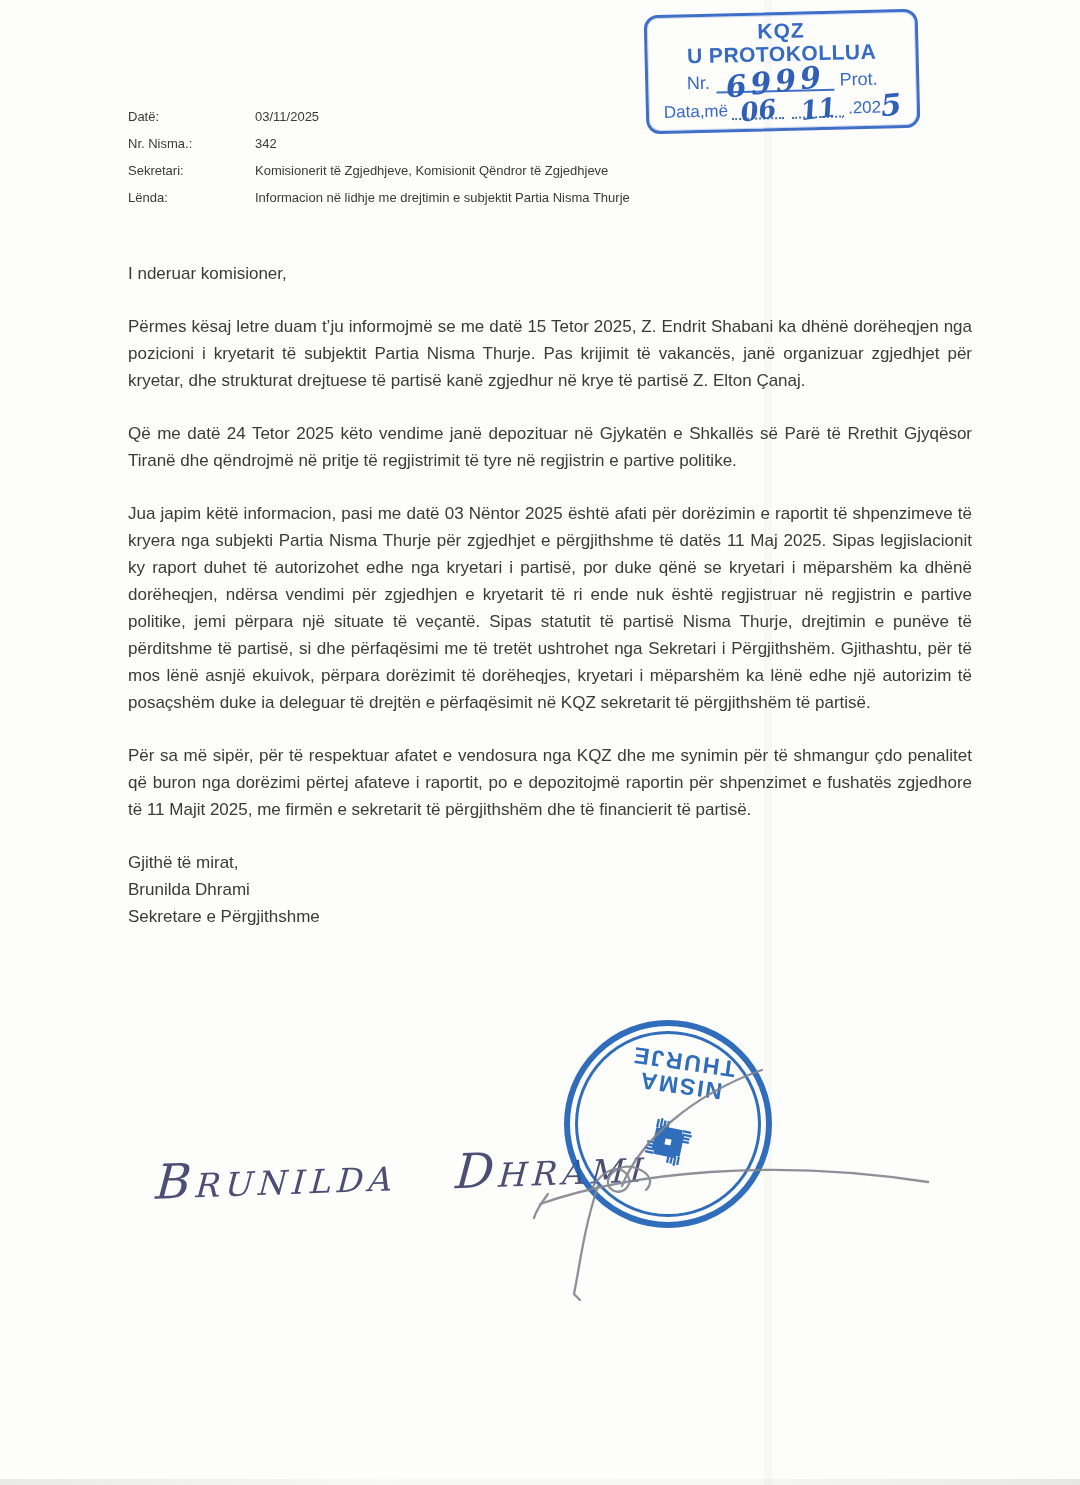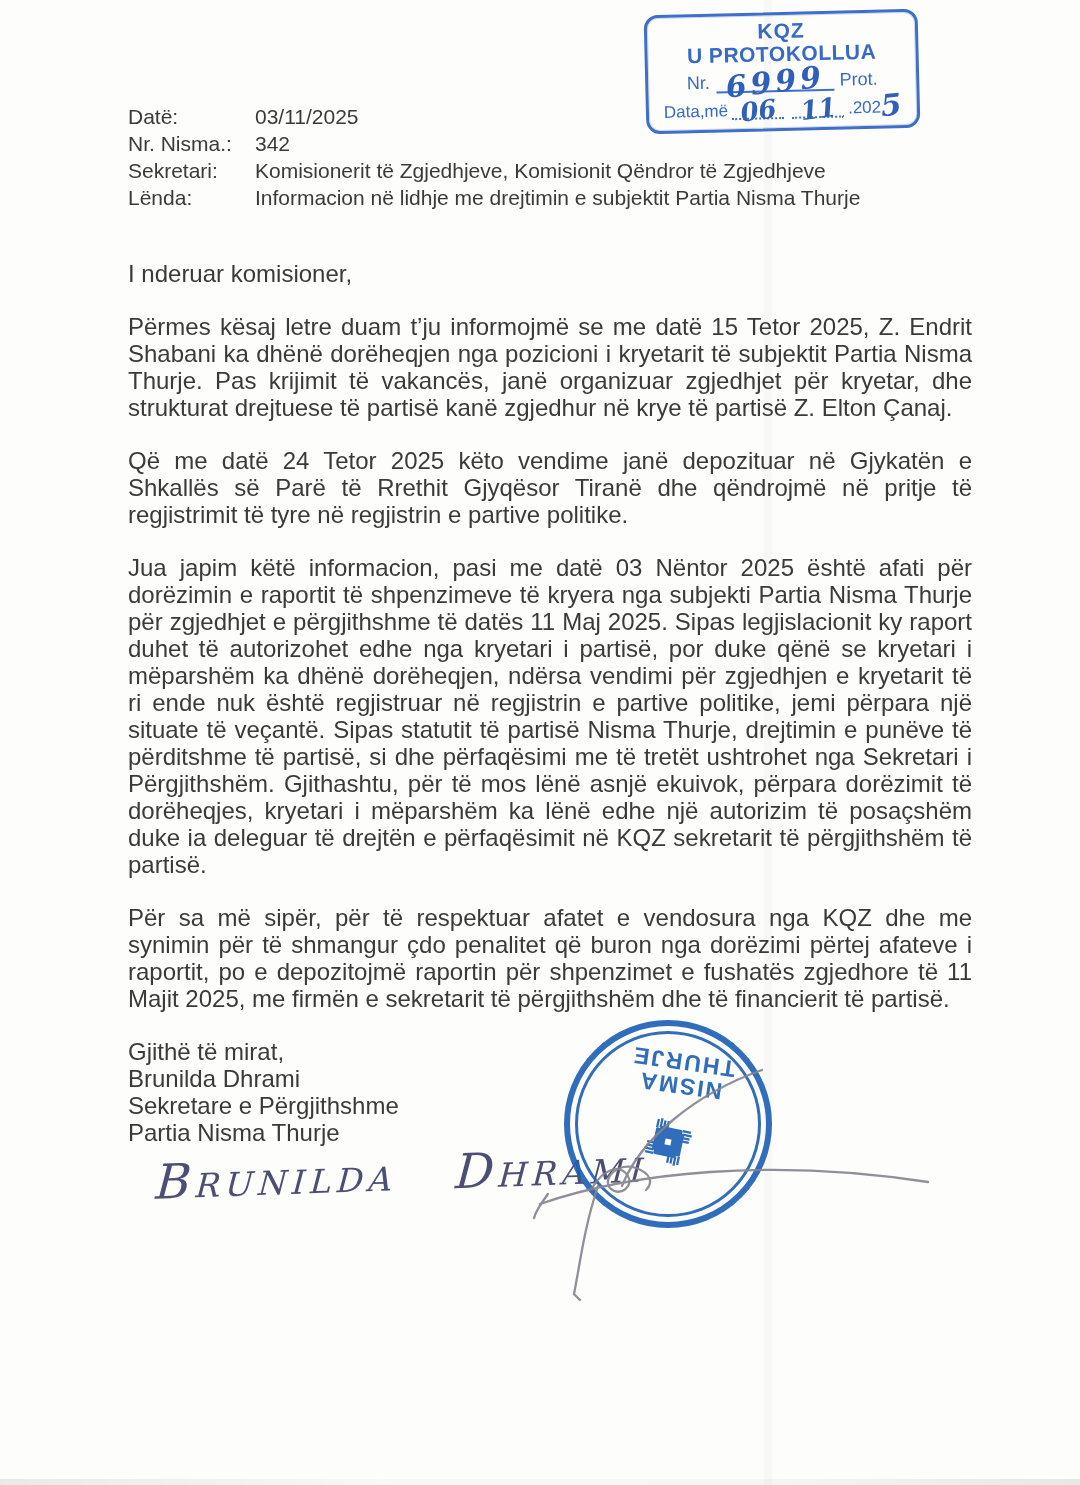--- a/index.html
+++ b/index.html
@@ -36,28 +36,28 @@
   .nr-underline{display:inline-block;width:118px;border-bottom:2.5px solid #3567c4;
     margin:0 6px;text-align:center;height:24px;}
   .ps-nr{display:inline-block;font-size:30px;letter-spacing:4px;transform:rotate(-5deg) translateY(5px);}
   .ps-date{margin-top:2px;font-size:17px;}
   .date-underline{display:inline-block;width:52px;border-bottom:2px dotted #3567c4;
     margin:0 4px;text-align:center;height:22px;}
   .ps-day,.ps-month{display:inline-block;font-size:26px;transform:rotate(-6deg) translateY(4px);}
   .ps-y5{font-size:30px;display:inline-block;transform:translateY(3px) rotate(-4deg);}
 
   
-  .header-block{position:absolute;left:128px;top:103px;font-size:21px;line-height:27px;}
+  .header-block{position:absolute;left:128px;top:103px;font-size:13px;line-height:27px;}
   .hrow{display:flex;}
   .hlabel{width:127px;flex:0 0 127px;}
   .hvalue{white-space:nowrap;}
 
   
   .letter{position:absolute;left:128px;top:260px;width:844px;
-    font-size:24px;line-height:27px;text-align:justify;}
+    font-size:17px;line-height:27px;text-align:justify;}
   .letter p{margin:0 0 26px 0;}
   .salutation,.closing{text-align:left;}
   .signoff{margin-top:16px;line-height:27px;text-align:left;}
 
   
   .hand-sig{
     position:absolute;left:156px;top:1146px;
     font-family:"DejaVu Serif", serif;font-style:italic;
     font-size:33px;color:#3e4168;opacity:.92;
     transform:rotate(-2deg) skewX(-6deg);
@@ -131,21 +131,20 @@
   <div class="letter">
     <p class="salutation">I nderuar komisioner,</p>
     <p class="para">Përmes kësaj letre duam t’ju informojmë se me datë 15 Tetor 2025, Z. Endrit Shabani ka dhënë dorëheqjen nga pozicioni i kryetarit të subjektit Partia Nisma Thurje. Pas krijimit të vakancës, janë organizuar zgjedhjet për kryetar, dhe strukturat drejtuese të partisë kanë zgjedhur në krye të partisë Z. Elton Çanaj.</p>
     <p class="para">Që me datë 24 Tetor 2025 këto vendime janë depozituar në Gjykatën e Shkallës së Parë të Rrethit Gjyqësor Tiranë dhe qëndrojmë në pritje të regjistrimit të tyre në regjistrin e partive politike.</p>
     <p class="para">Jua japim këtë informacion, pasi me datë 03 Nëntor 2025 është afati për dorëzimin e raportit të shpenzimeve të kryera nga subjekti Partia Nisma Thurje për zgjedhjet e përgjithshme të datës 11 Maj 2025. Sipas legjislacionit ky raport duhet të autorizohet edhe nga kryetari i partisë, por duke qënë se kryetari i mëparshëm ka dhënë dorëheqjen, ndërsa vendimi për zgjedhjen e kryetarit të ri ende nuk është regjistruar në regjistrin e partive politike, jemi përpara një situate të veçantë. Sipas statutit të partisë Nisma Thurje, drejtimin e punëve të përditshme të partisë, si dhe përfaqësimi me të tretët ushtrohet nga Sekretari i Përgjithshëm. Gjithashtu, për të mos lënë asnjë ekuivok, përpara dorëzimit të dorëheqjes, kryetari i mëparshëm ka lënë edhe një autorizim të posaçshëm duke ia deleguar të drejtën e përfaqësimit në KQZ sekretarit të përgjithshëm të partisë.</p>
     <p class="para">Për sa më sipër, për të respektuar afatet e vendosura nga KQZ dhe me synimin për të shmangur çdo penalitet që buron nga dorëzimi përtej afateve i raportit, po e depozitojmë raportin për shpenzimet e fushatës zgjedhore të 11 Majit 2025, me firmën e sekretarit të përgjithshëm dhe të financierit të partisë.</p>
     <div class="signoff">
       <div>Gjithë të mirat,</div>
       <div>Brunilda Dhrami</div>
       <div>Sekretare e Përgjithshme</div>
-      <div>Partia Nisma Thurje</div>
     </div>
   </div>
 
   <div class="hand-sig">
     <span class="sig-word sig-first">Brunilda</span><span class="sig-word">Dhrami</span>
   </div>
 
   <div class="party-stamp">
     <div class="ring-inner"></div>
     <div class="stamp-text">

